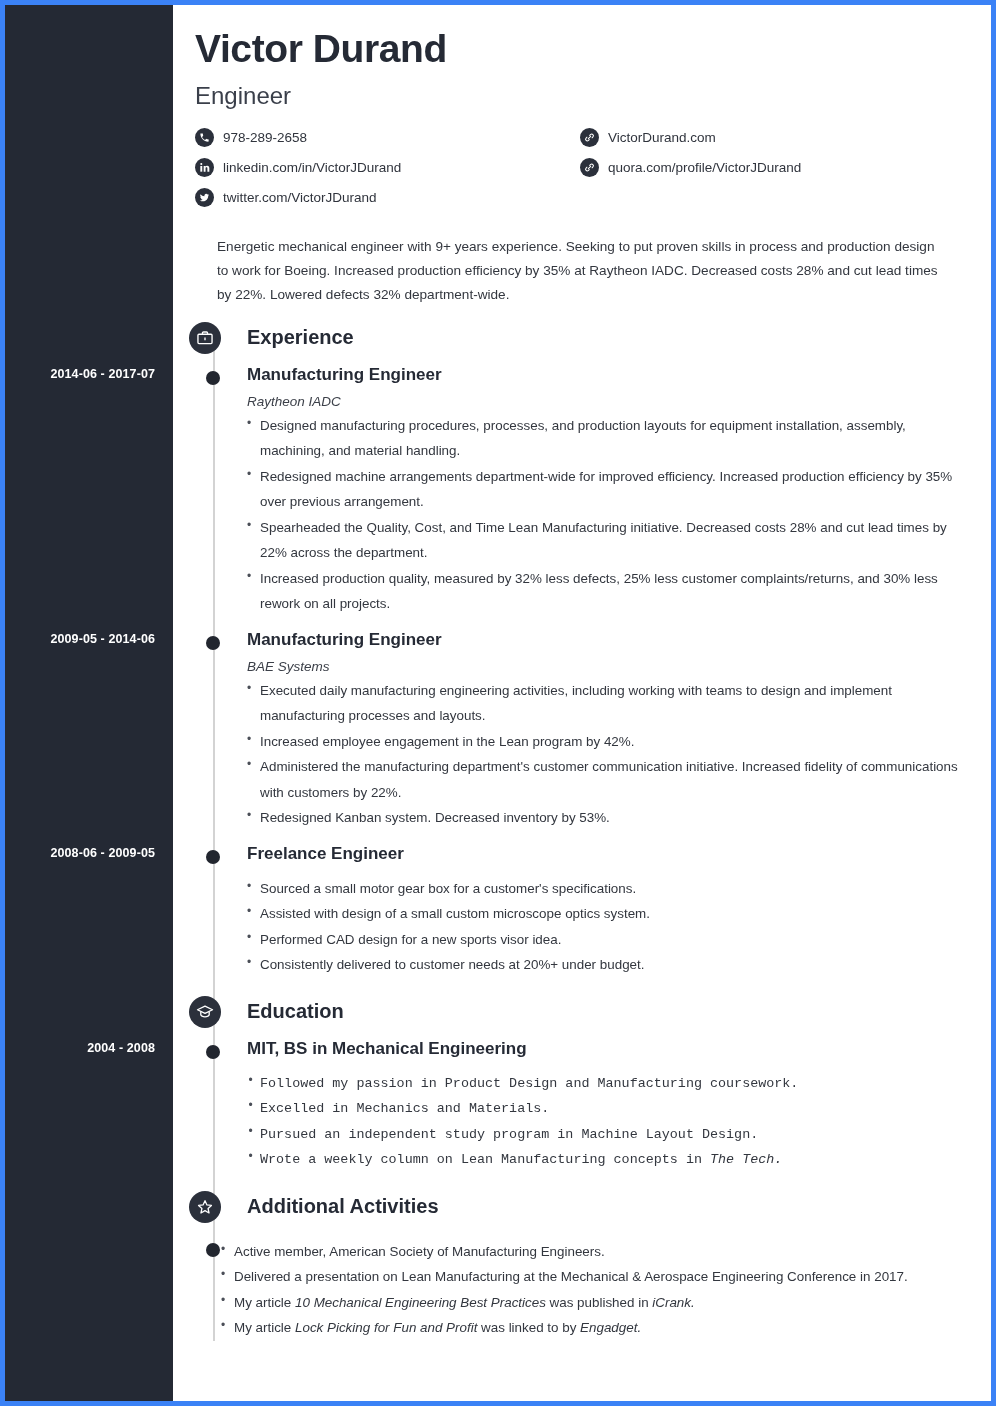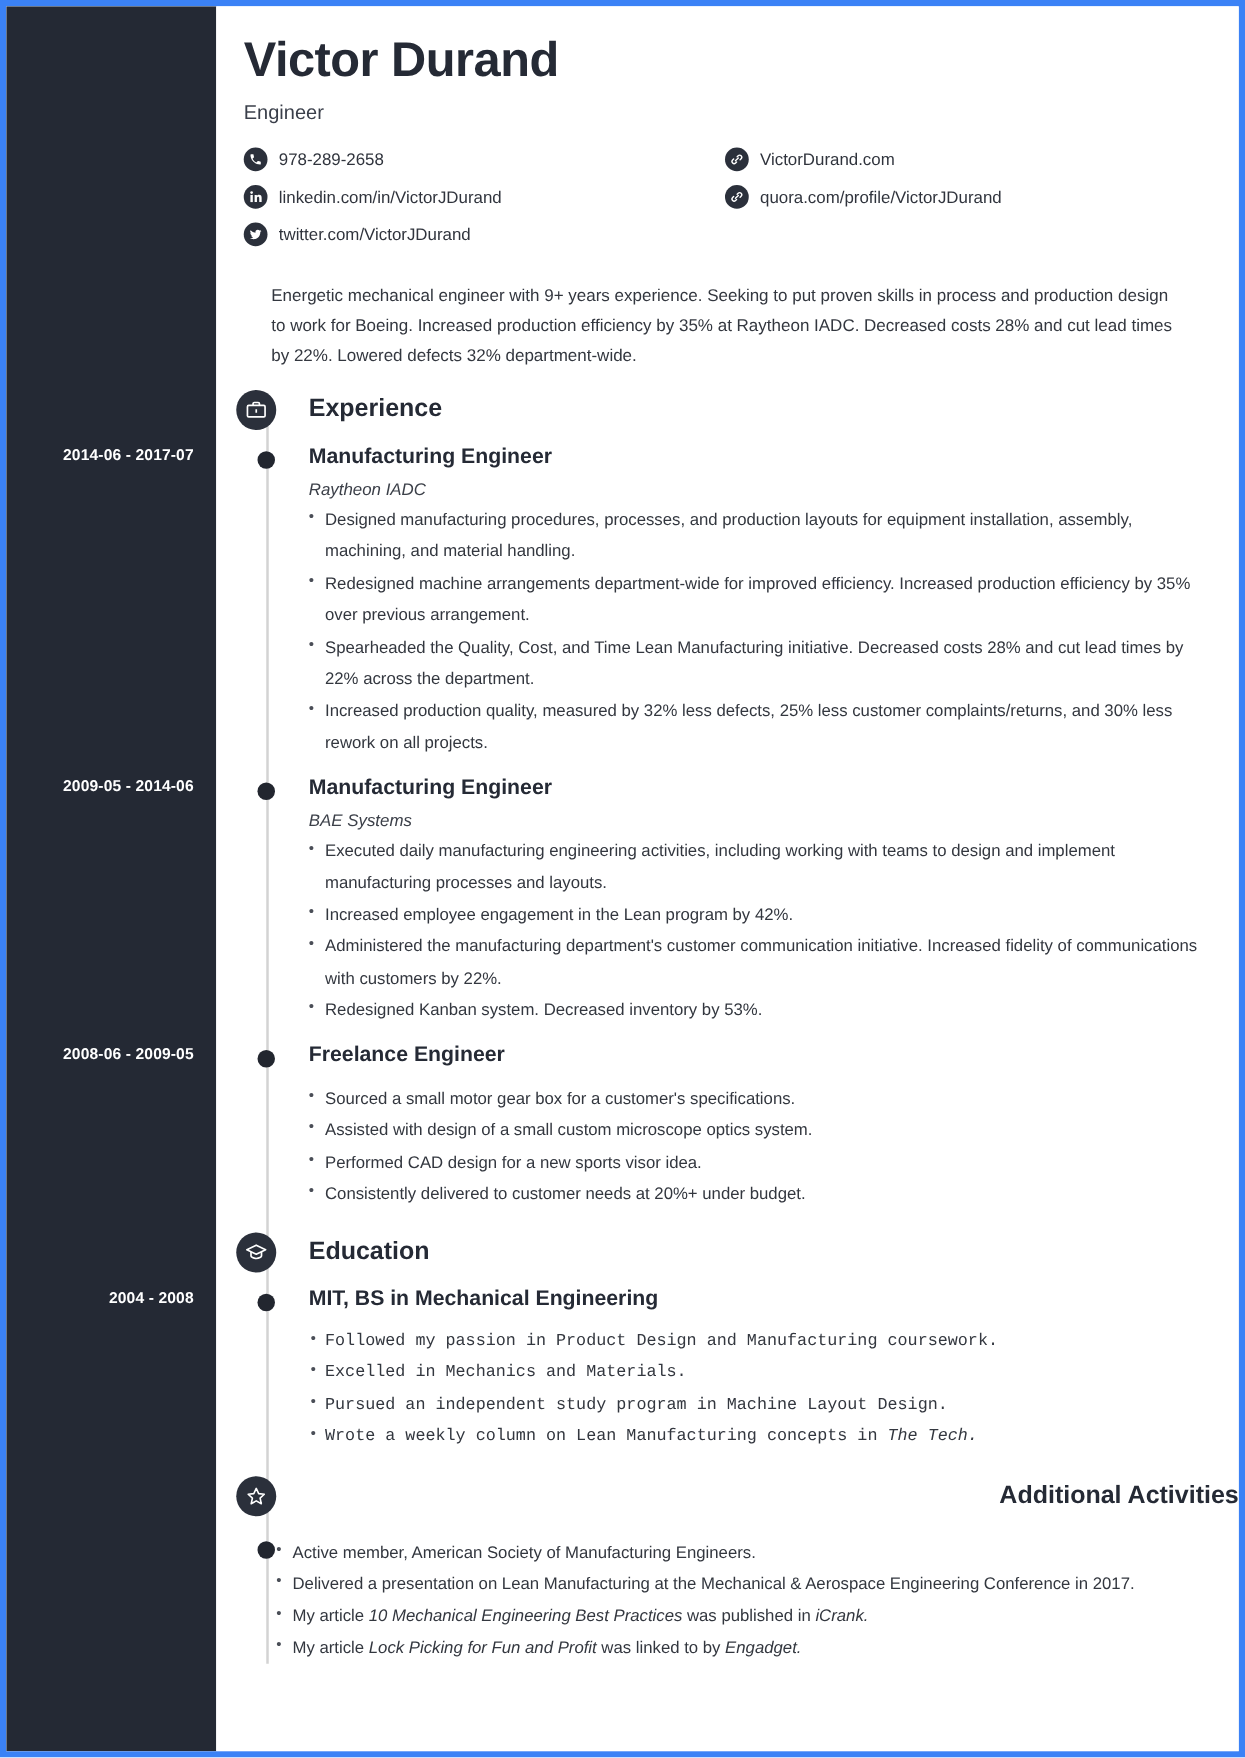--- a/index.html
+++ b/index.html
@@ -44,21 +44,21 @@
   }
   .name {
     font-size: 39px;
     font-weight: bold;
     color: #252a35;
     letter-spacing: -0.4px;
     line-height: 1.05;
     margin: 0;
   }
   .job-title {
-    font-size: 16px;
+    font-size: 24px;
     color: #3a3f4a;
     margin: 12px 0 0 0;
     font-weight: normal;
   }
   .contacts {
     margin-top: 18px;
     display: flex;
     flex-wrap: wrap;
   }
   .contact {
@@ -332,21 +332,21 @@
         <div class="entry-date">2004 - 2008</div>
         <h3 class="entry-title">MIT, BS in Mechanical Engineering</h3>
         <ul class="bullets" style="margin-top:12px;font-family:Liberation Mono, monospace;">
           <li>Followed my passion in Product Design and Manufacturing coursework.</li>
           <li>Excelled in Mechanics and Materials.</li>
           <li>Pursued an independent study program in Machine Layout Design.</li>
           <li>Wrote a weekly column on Lean Manufacturing concepts in <i>The Tech.</i></li>
         </ul>
       </div>
 
-      <div class="section-head" style="margin-top:18px;justify-content:space-between;">
+      <div class="section-head" style="margin-top:18px;">
         <span class="badge">
           <svg width="18" height="18" viewBox="0 0 24 24" fill="none" stroke="#ffffff" stroke-width="1.7" stroke-linejoin="round">
               <path d="M12 3.6l2.6 5.6 6 .7-4.5 4.1 1.3 6-5.4-3.1-5.4 3.1 1.3-6L3.4 9.9l6-.7z"></path>
             </svg>
         </span>
         <h2>Additional Activities</h2>
       </div>
 
       <div class="entry" style="margin-top:16px;padding-left:48px;">
         <span class="dot" style="top:4px;"></span>

